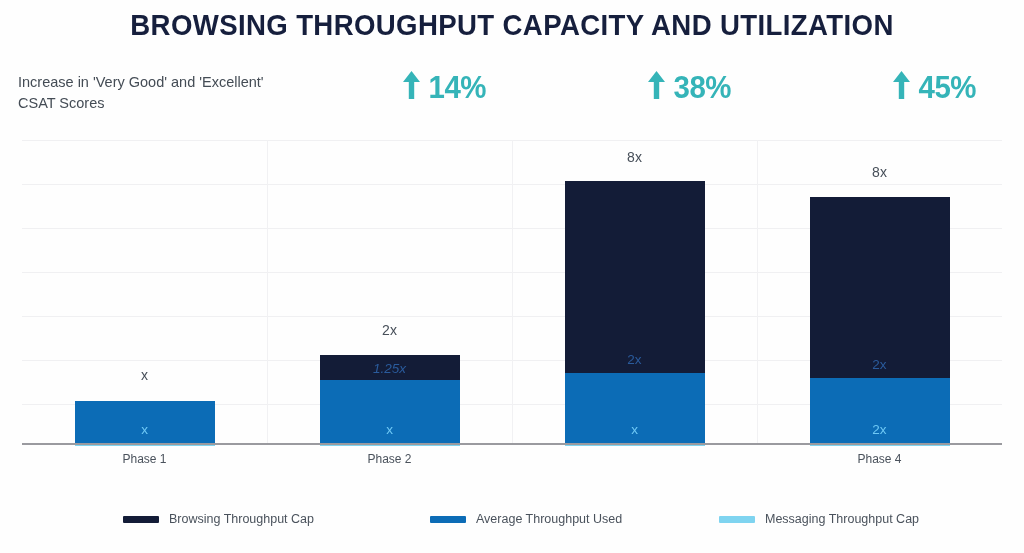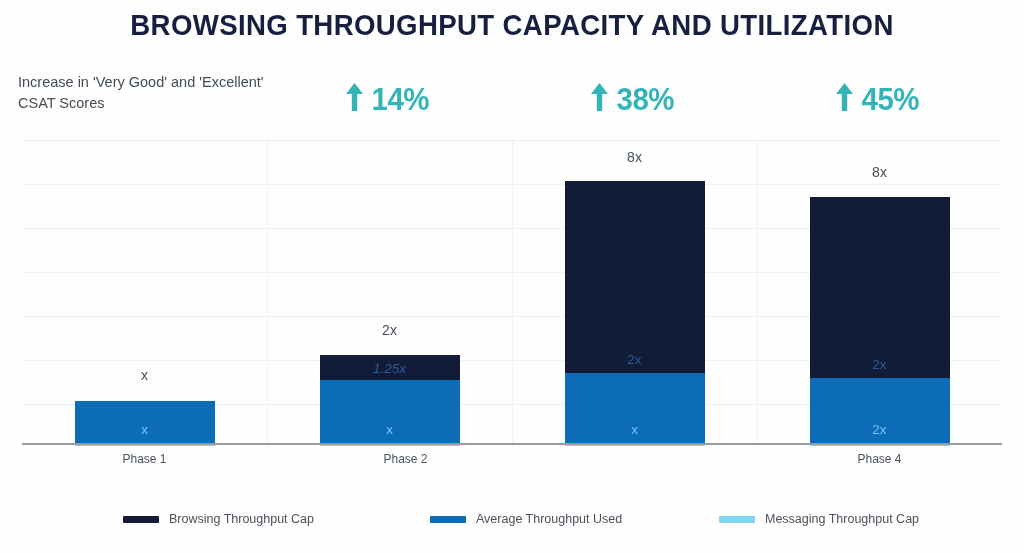--- a/index.html
+++ b/index.html
@@ -34,23 +34,23 @@
     position:absolute;
     left:18px; top:4px;
     width:250px;
     font-size:14.5px;
     line-height:21px;
     color:#444c55;
     font-family:"Liberation Sans", sans-serif;
   }
   .pct {
     position:absolute;
-    top:14px;
+    top:2px;
     width:200px;
-    text-align:center;
+    text-align:right;
     color:#35b4b8;
     font-weight:bold;
     font-size:31px;
     letter-spacing:-0.5px;
     white-space:nowrap;
     font-family:"Liberation Sans", sans-serif;
   }
   .pct .arrow {
     display:inline-block;
     vertical-align:-2px;
@@ -245,21 +245,21 @@
       </div>
     </div>
     <div class="msgcap"></div>
   </div>
 
   <div class="axisline"></div>
 </div>
 
 <div class="xaxis">
   <div class="xlab" style="left:0px;">Phase 1</div>
-  <div class="xlab" style="left:261px;">Phase 2</div>
+  <div class="xlab" style="left:245px;">Phase 2</div>
   <div class="xlab" style="left:735px;">Phase 4</div>
 </div>
 
 <div class="legend">
   <div class="leg-item leg-1">
     <span class="leg-sw" style="background:#131c37;"></span>
     <span class="leg-tx">Browsing Throughput Cap</span>
   </div>
   <div class="leg-item leg-2">
     <span class="leg-sw" style="background:#0c6cb6;"></span>

